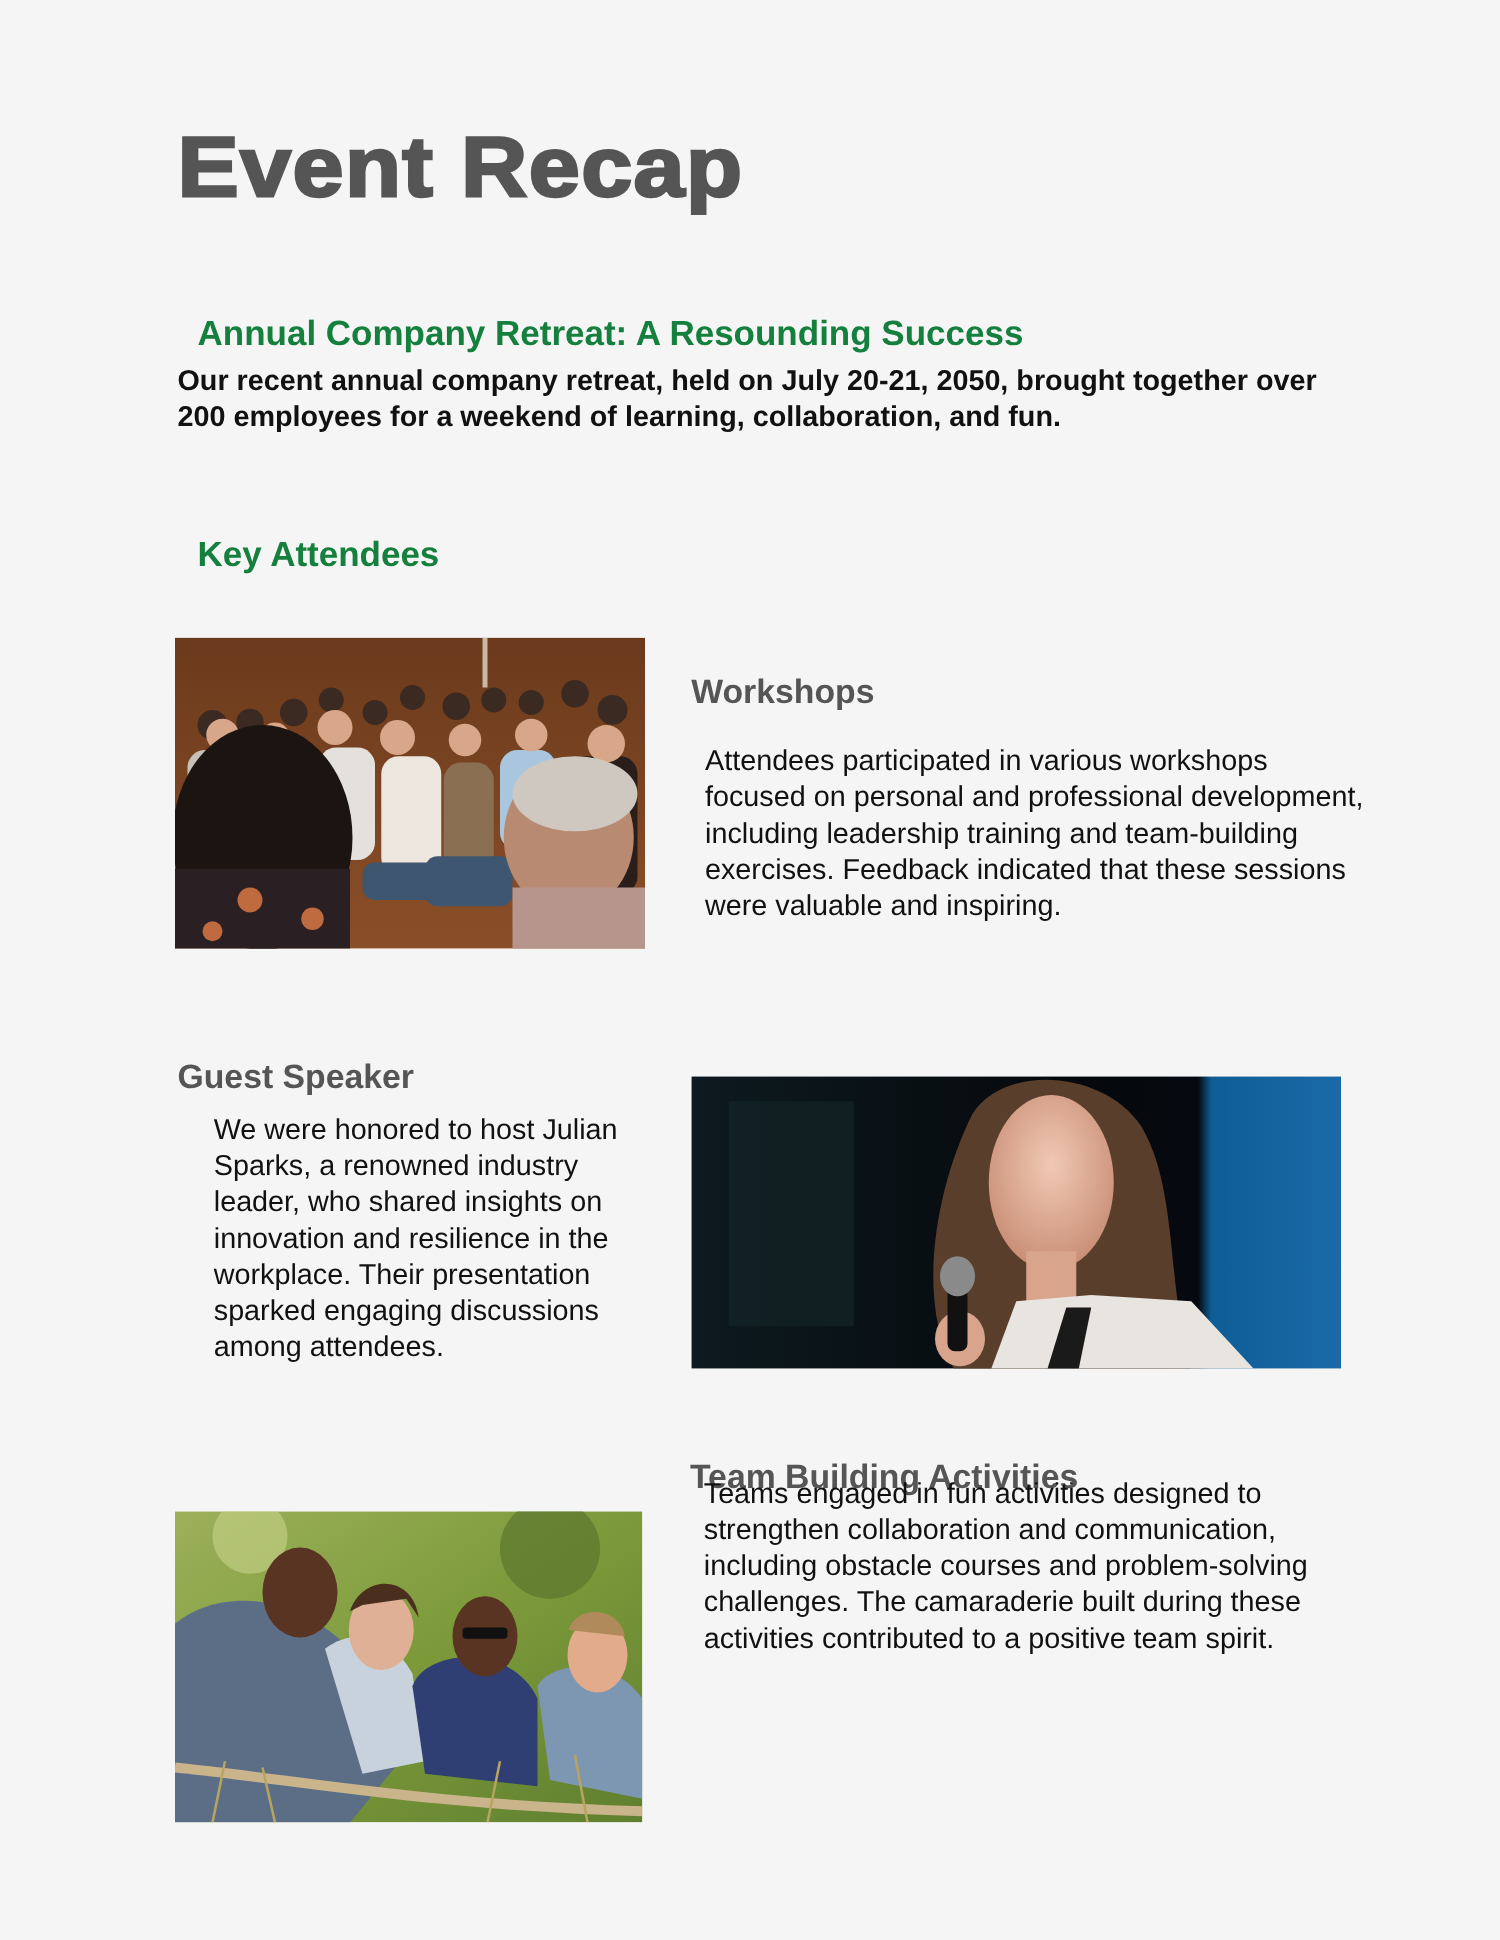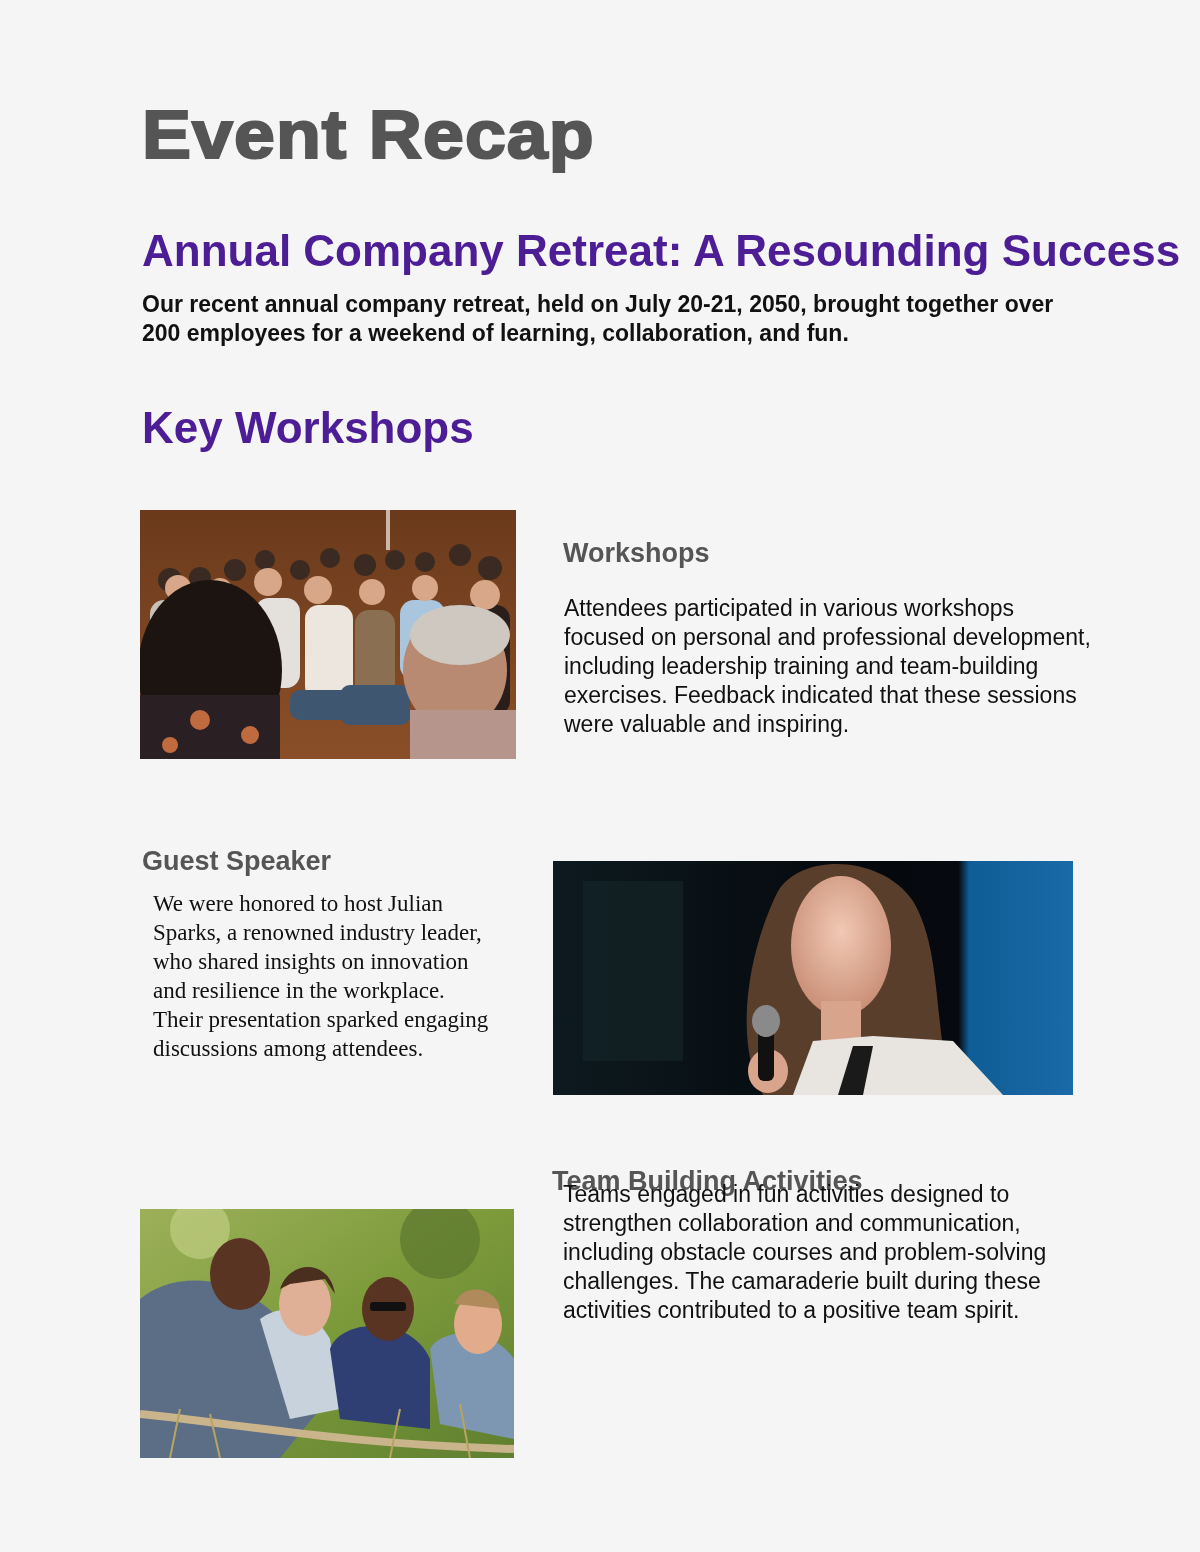--- a/index.html
+++ b/index.html
@@ -21,24 +21,24 @@
       color: #555555;
       letter-spacing: 1px;
       -webkit-text-stroke: 2.2px #555555;
       transform: scaleX(1.08);
       transform-origin: left center;
       margin: 0;
       white-space: nowrap;
     }
     .h2 {
       font-weight: 700;
-      font-size: 44px;
+      font-size: 28px;
       line-height: 40px;
-      color: #4c1d95;
-      margin: 0;
+      color: #15803d;
+      margin: 16px;
       white-space: nowrap;
     }
     .intro-heading { left: 142px; top: 231px; }
     .intro-text {
       left: 142px; top: 290px; width: 920px;
       font-size: 23px; line-height: 28.5px;
       margin: 0;
       font-weight: bold;
     }
     .highlights-heading { left: 142px; top: 408px; }
@@ -59,21 +59,21 @@
     }
   </style>
 </head>
 <body>
 
 <h1 class="abs title">Event Recap</h1>
 
 <h2 class="abs h2 intro-heading">Annual Company Retreat: A Resounding Success</h2>
 <p class="abs intro-text">Our recent annual company retreat, held on July 20-21, 2050, brought together over 200 employees for a weekend of learning, collaboration, and fun.</p>
 
-<h2 class="abs h2 highlights-heading">Key Workshops</h2>
+<h2 class="abs h2 highlights-heading">Key Attendees</h2>
 
 <div class="abs photo" style="left:140px; top:510px; width:376px; height:249px;" aria-label="Audience seated in a conference room attending a workshop">
   <svg viewBox="0 0 376 249" preserveAspectRatio="none">
     <defs>
       <linearGradient id="wall1" x1="0" y1="0" x2="0" y2="1">
         <stop offset="0" stop-color="#6b3a1c"></stop>
         <stop offset="1" stop-color="#8a4f28"></stop>
       </linearGradient>
     </defs>
     <rect width="376" height="249" fill="url(#wall1)"></rect>
@@ -123,25 +123,25 @@
         <circle cx="110" cy="225" r="9"></circle>
         <circle cx="30" cy="235" r="8"></circle>
     </g>
 
     <ellipse cx="315" cy="160" rx="52" ry="60" fill="#b98a72"></ellipse>
     <ellipse cx="320" cy="125" rx="50" ry="30" fill="#cfc8c0"></ellipse>
     <rect x="270" y="200" width="106" height="49" fill="#b6958c"></rect>
   </svg>
 </div>
 
-<h3 class="abs h3" style="left:553px; top:537px;margin-left:10px;">Workshops</h3>
+<h3 class="abs h3" style="left:553px; top:537px;">Workshops</h3>
 <p class="abs body-text" style="left:553px; top:583px; width:530px;">Attendees participated in various workshops focused on personal and professional development, including leadership training and team-building exercises. Feedback indicated that these sessions were valuable and inspiring.</p>
 
 <h3 class="abs h3" style="left:142px; top:845px;">Guest Speaker</h3>
-<p class="abs body-text" style="left:142px; top:878px; width:345px;font-family:Liberation Serif, serif;">We were honored to host Julian Sparks, a renowned industry leader, who shared insights on innovation and resilience in the workplace. Their presentation sparked engaging discussions among attendees.</p>
+<p class="abs body-text" style="left:160px; top:878px; width:345px;">We were honored to host Julian Sparks, a renowned industry leader, who shared insights on innovation and resilience in the workplace. Their presentation sparked engaging discussions among attendees.</p>
 
 <div class="abs photo" style="left:553px; top:861px; width:520px; height:234px;" aria-label="Speaker holding a microphone on stage">
   <svg viewBox="0 0 520 234" preserveAspectRatio="none">
     <defs>
       <linearGradient id="bg2" x1="0" y1="0" x2="1" y2="0">
         <stop offset="0" stop-color="#0d1a1f"></stop>
         <stop offset="0.6" stop-color="#05080c"></stop>
         <stop offset="0.78" stop-color="#060a10"></stop>
         <stop offset="0.8" stop-color="#0f5d96"></stop>
         <stop offset="1" stop-color="#1a6aa8"></stop>

